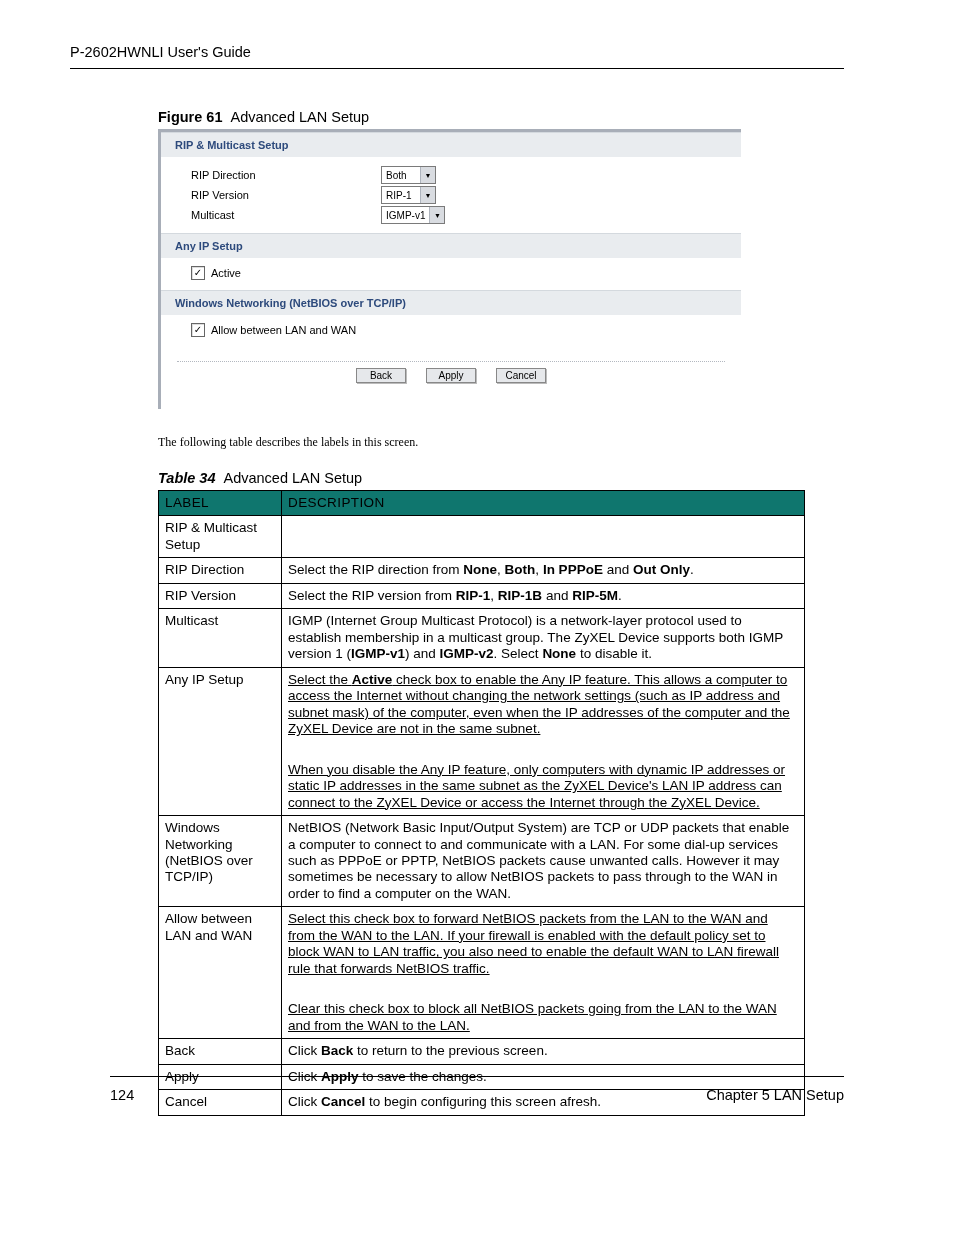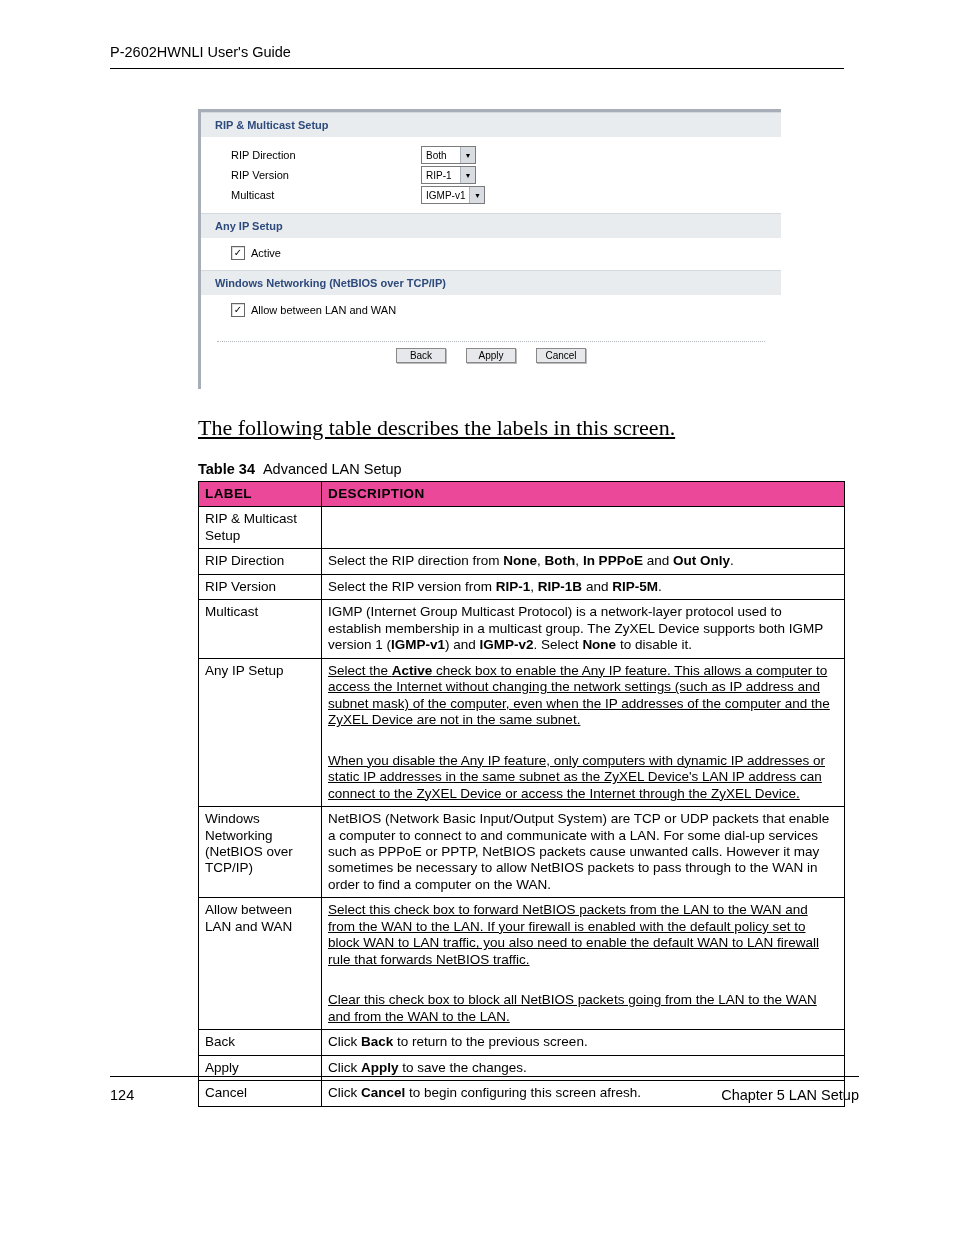--- a/index.html
+++ b/index.html
@@ -7,21 +7,21 @@
     padding: 0;
     font-family: Arial, Helvetica, sans-serif;
     font-size: 14px;
     color: #000;
     background: #fff;
   }
   .page {
     width: 954px;
     height: 1133px;
     box-sizing: border-box;
-    padding: 44px 110px 30px 110px;
+    padding: 44px 110px 30px 70px;
     position: relative;
   }
   .running-header {
     font-size: 14.5px;
     color: #000;
     padding-bottom: 8px;
     border-bottom: 1.5px solid #000;
     margin-bottom: 40px;
   }
   .figure-caption {
@@ -117,76 +117,78 @@
     border: 1px solid #888;
     background: #e6e8eb;
     min-width: 36px;
     text-align: center;
     box-shadow: 1px 1px 0 #bbb;
   }
 
   
   .body-text {
     font-family: 'Times New Roman', Times, serif;
-    font-size: 22px;
+    font-size: 12px;
     margin: 26px 0 20px 88px;
-    text-decoration: underline;
   }
 
   
   .table-caption {
     font-size: 14.5px;
     margin: 0 0 4px 88px;
   }
-  .table-caption .tbl-label { font-weight: bold; }
+  .table-caption .tbl-label { font-weight: bold; font-style: italic; }
   .table-caption .tbl-title { font-weight: normal; margin-left: 8px; }
 
   table.desc {
     border-collapse: collapse;
     margin-left: 88px;
     width: 647px;
     font-size: 13.5px;
     line-height: 1.22;
   }
   table.desc th, table.desc td {
     border: 1px solid #000;
     padding: 4px 6px 4px 6px;
     text-align: left;
     vertical-align: top;
   }
   table.desc th {
-    background: #ec4899;
-    font-weight: bold;
+    background: #0f766e;
+    font-weight: normal;
     font-variant: small-caps;
     letter-spacing: 0.4px;
   }
   table.desc td.label-col { width: 110px; }
   table.desc td p { margin: 0 0 6px 0; text-decoration: underline; }
   table.desc td p:last-child { margin-bottom: 0; margin-top: 24px; }
 
   
   .footer {
     position: absolute;
     left: 110px;
-    right: 95px;
+    right: 110px;
     bottom: 30px;
     display: flex;
     justify-content: space-between;
     font-size: 14.5px;
     padding-top: 10px;
     border-top: 1.5px solid #000;
   }
 </style>
 </head>
 <body>
 
 <div class="page">
 
   <div class="running-header">P-2602HWNLI User's Guide</div>
 
+  <div class="figure-caption">
+    <span class="fig-label">Figure 61</span><span class="fig-title">Advanced LAN Setup</span>
+  </div>
 
   <div class="router-panel">
 
     <div class="panel-section-hdr">RIP &amp; Multicast Setup</div>
     <div class="panel-body">
       <div class="panel-row">
         <span class="lbl">RIP Direction</span>
         <span class="fake-select">
           <span class="sel-val">Both</span>
           <span class="sel-btn">▼</span>

